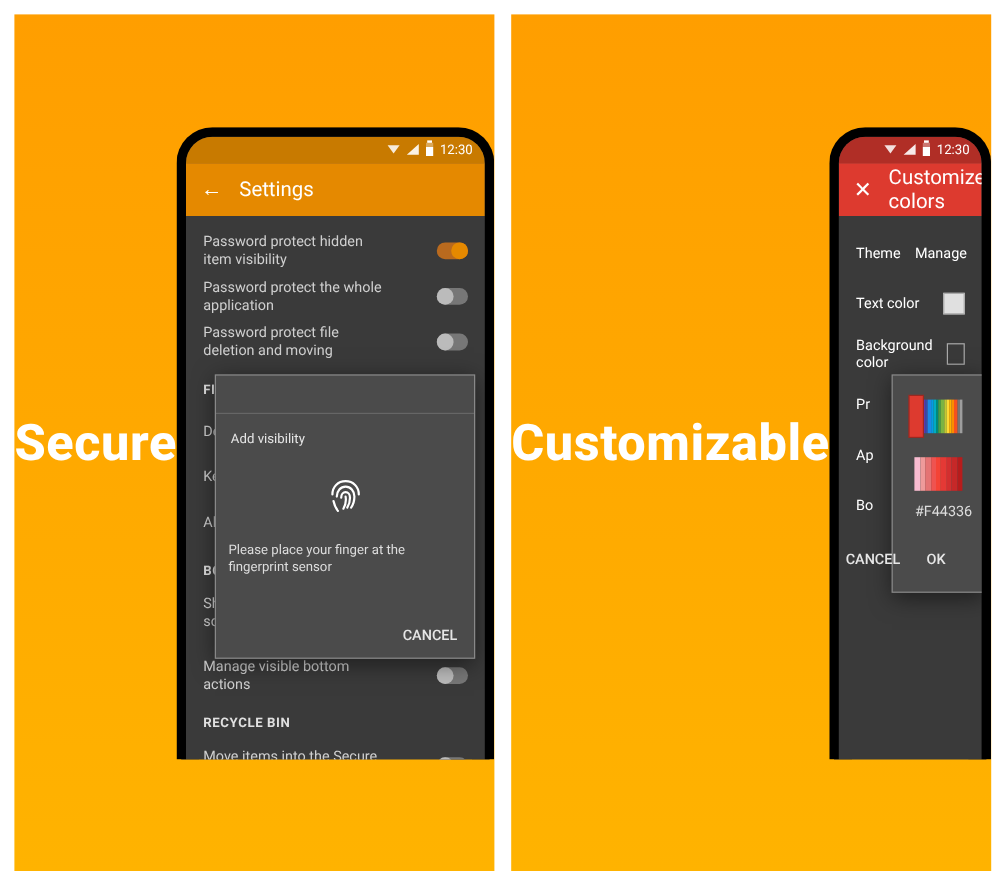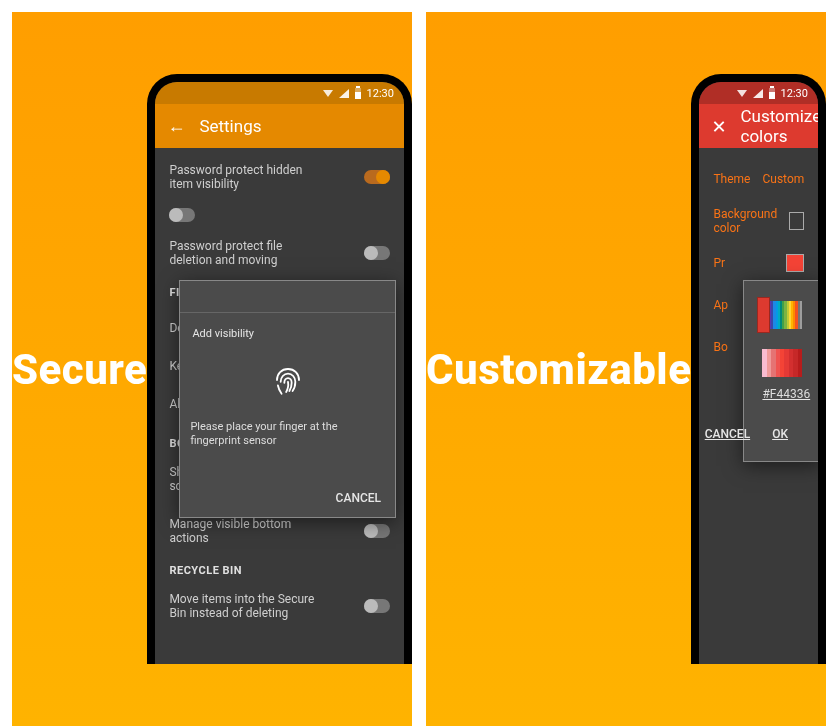--- a/index.html
+++ b/index.html
@@ -22,21 +22,21 @@
   }
   .promo-title {
     color: #fff;
     font-size: 42px;
     font-weight: 800;
     margin: 30px 0 30px 0;
     letter-spacing: 0.5px;
   }
   .phone {
     width: 310px;
-    height: 590px;
+    height: 527px;
     background: #3a3a3a;
     border: 8px solid #000;
     border-radius: 30px 30px 0 0;
     border-bottom: none;
     position: relative;
     overflow: hidden;
   }
   .statusbar {
     height: 22px;
     display: flex;
@@ -159,33 +159,32 @@
     font-weight: 500;
     color: #e6e6e6;
   }
 
   
   .opt {
     display: flex;
     align-items: center;
     height: 42px;
     font-size: 12px;
-    color: #f97316;
+    color: #ffffff;
     gap: 12px;
   }
   .opt .grow { flex: 1; }
   .swatch {
     width: 18px; height: 18px;
     border: 1px solid #aaa;
   }
   .dlg2 {
     left: 44px; right: -3px;
     top: 198px;
     padding: 20px 18px 8px 18px;
-    text-decoration: underline;
   }
   .hue {
     height: 28px;
     display: flex;
     margin-bottom: 20px;
     position: relative;
   }
   .hue-seg { flex: 1; }
   .hue-thumb {
     position: absolute;
@@ -261,20 +260,21 @@
       <span style="font-size:18px;">←</span>
       <span>Settings</span>
     </div>
 
     <div class="content">
       <div class="row">
         <span class="label">Password protect hidden item visibility</span>
         <span class="switch on"></span>
       </div>
       <div class="row">
+        <span class="label">Password protect the whole application</span>
         <span class="switch"></span>
       </div>
       <div class="row">
         <span class="label">Password protect file deletion and moving</span>
         <span class="switch"></span>
       </div>
 
       <div class="section-header">FI</div>
       <div class="row">
         <span class="label">De</span>
@@ -343,21 +343,25 @@
     </div>
     <div class="appbar ab-red">
       <span style="font-size:18px;">✕</span>
       <span>Customize colors</span>
       <span class="spacer"></span>
       <span style="font-size:18px;">✓</span>
     </div>
     <div class="content">
       <div class="opt">
         <span class="grow">Theme</span>
-        <span>Custom</span>
+        <span>Manage</span>
+      </div>
+      <div class="opt">
+        <span class="grow">Text color</span>
+        <span class="swatch" style="background:#e0e0e0"></span>
       </div>
       <div class="opt">
         <span class="grow">Background color</span>
         <span class="swatch" style="background:#3a3a3a"></span>
       </div>
       <div class="opt">
         <span class="grow">Pr</span>
         <span class="swatch" style="background:#f44336"></span>
       </div>
       <div class="opt">

